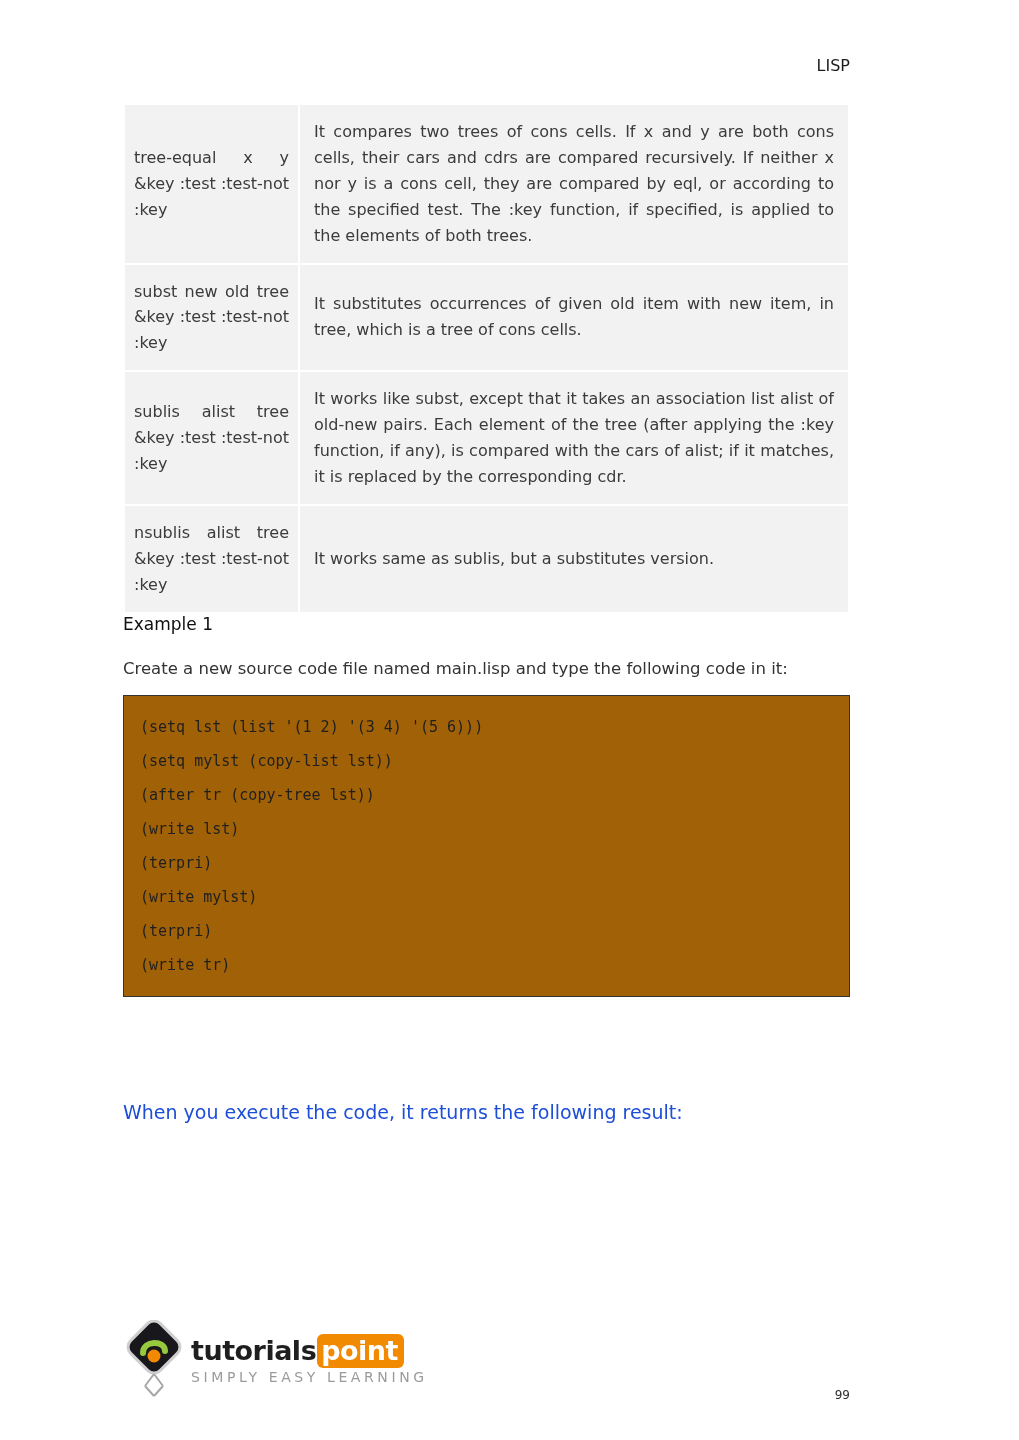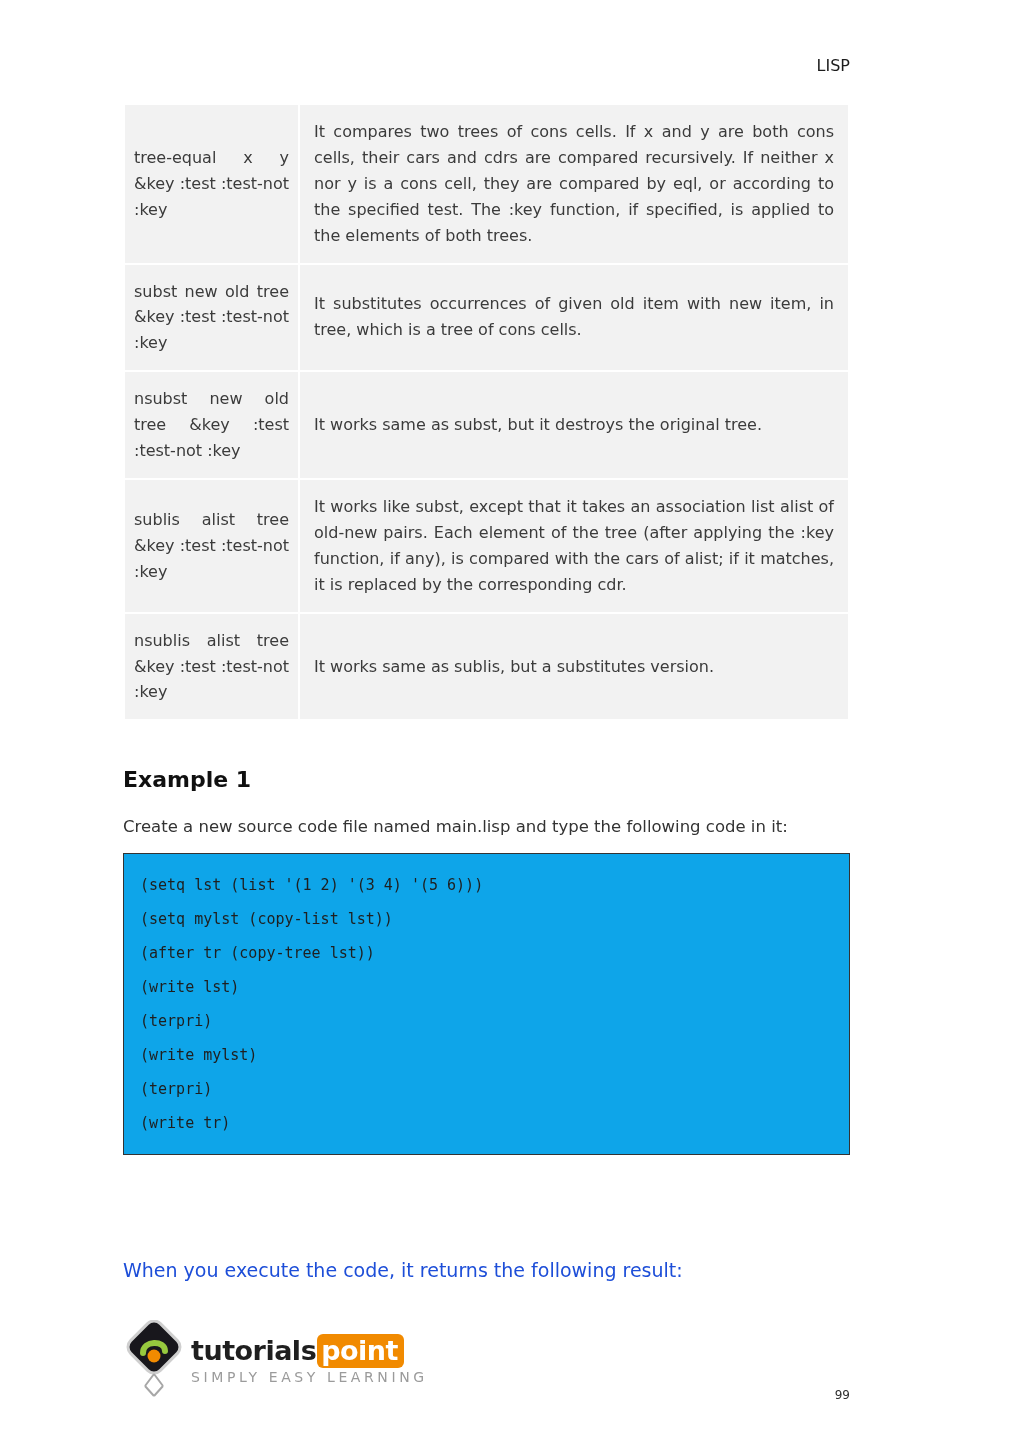--- a/index.html
+++ b/index.html
@@ -13,27 +13,27 @@
 
   table.functions { border-collapse:collapse; width:100%; margin-top:27px; table-layout:fixed; }
   table.functions td {
     background:#f2f2f2; border:2px solid #ffffff;
     vertical-align:middle; font-size:16px; line-height:1.62;
     text-align:justify; color:#3b3b3b;
   }
   td.term { width:155px; padding:14px 9px 14px 9px; }
   td.desc { padding:14px 14px; }
 
-  .example-heading { margin-top:46px; font-size:22px; font-weight:bold; color:#101010; }
+  .example-heading { font-size:17px; font-weight:normal; color:#101010; }
   .intro { margin-top:25px; font-size:16.5px; color:#333333; }
 
   .codeblock {
     margin-top:17px; border:1px solid #333333; padding:14px 16px;
     font-family:"DejaVu Sans Mono","Liberation Mono",monospace;
-    font-size:15px; color:#1f1f1f; background:#0ea5e9;
+    font-size:15px; color:#1f1f1f; background:#a16207;
   }
   .code-line { line-height:34px; white-space:pre; }
 
   .result-intro { margin-top:104px; font-size:19px; color:#1d4ed8; }
 
   .footer {
     position:absolute; left:123px; right:80px; top:1318px;
     display:flex; justify-content:space-between; align-items:flex-end; height:84px;
   }
   .logo { display:flex; align-items:center; gap:6px; }
@@ -61,24 +61,20 @@
         <tr>
           <td class="term">tree-equal x y &amp;key :test :test-not :key</td>
           <td class="desc">It compares two trees of cons cells. If x and y are both cons cells, their cars and cdrs are compared recursively. If neither x nor y is a cons cell, they are compared by eql, or according to the specified test. The :key function, if specified, is applied to the elements of both trees.</td>
         </tr>
 
         <tr>
           <td class="term">subst new old tree &amp;key :test :test-not :key</td>
           <td class="desc">It substitutes occurrences of given old item with new item, in tree, which is a tree of cons cells.</td>
         </tr>
 
-        <tr>
-          <td class="term">nsubst new old tree &amp;key :test :test-not :key</td>
-          <td class="desc">It works same as subst, but it destroys the original tree.</td>
-        </tr>
 
         <tr>
           <td class="term">sublis alist tree &amp;key :test :test-not :key</td>
           <td class="desc">It works like subst, except that it takes an association list alist of old-new pairs. Each element of the tree (after applying the :key function, if any), is compared with the cars of alist; if it matches, it is replaced by the corresponding cdr.</td>
         </tr>
 
         <tr>
           <td class="term">nsublis alist tree &amp;key :test :test-not :key</td>
           <td class="desc">It works same as sublis, but a substitutes version.</td>
         </tr>

